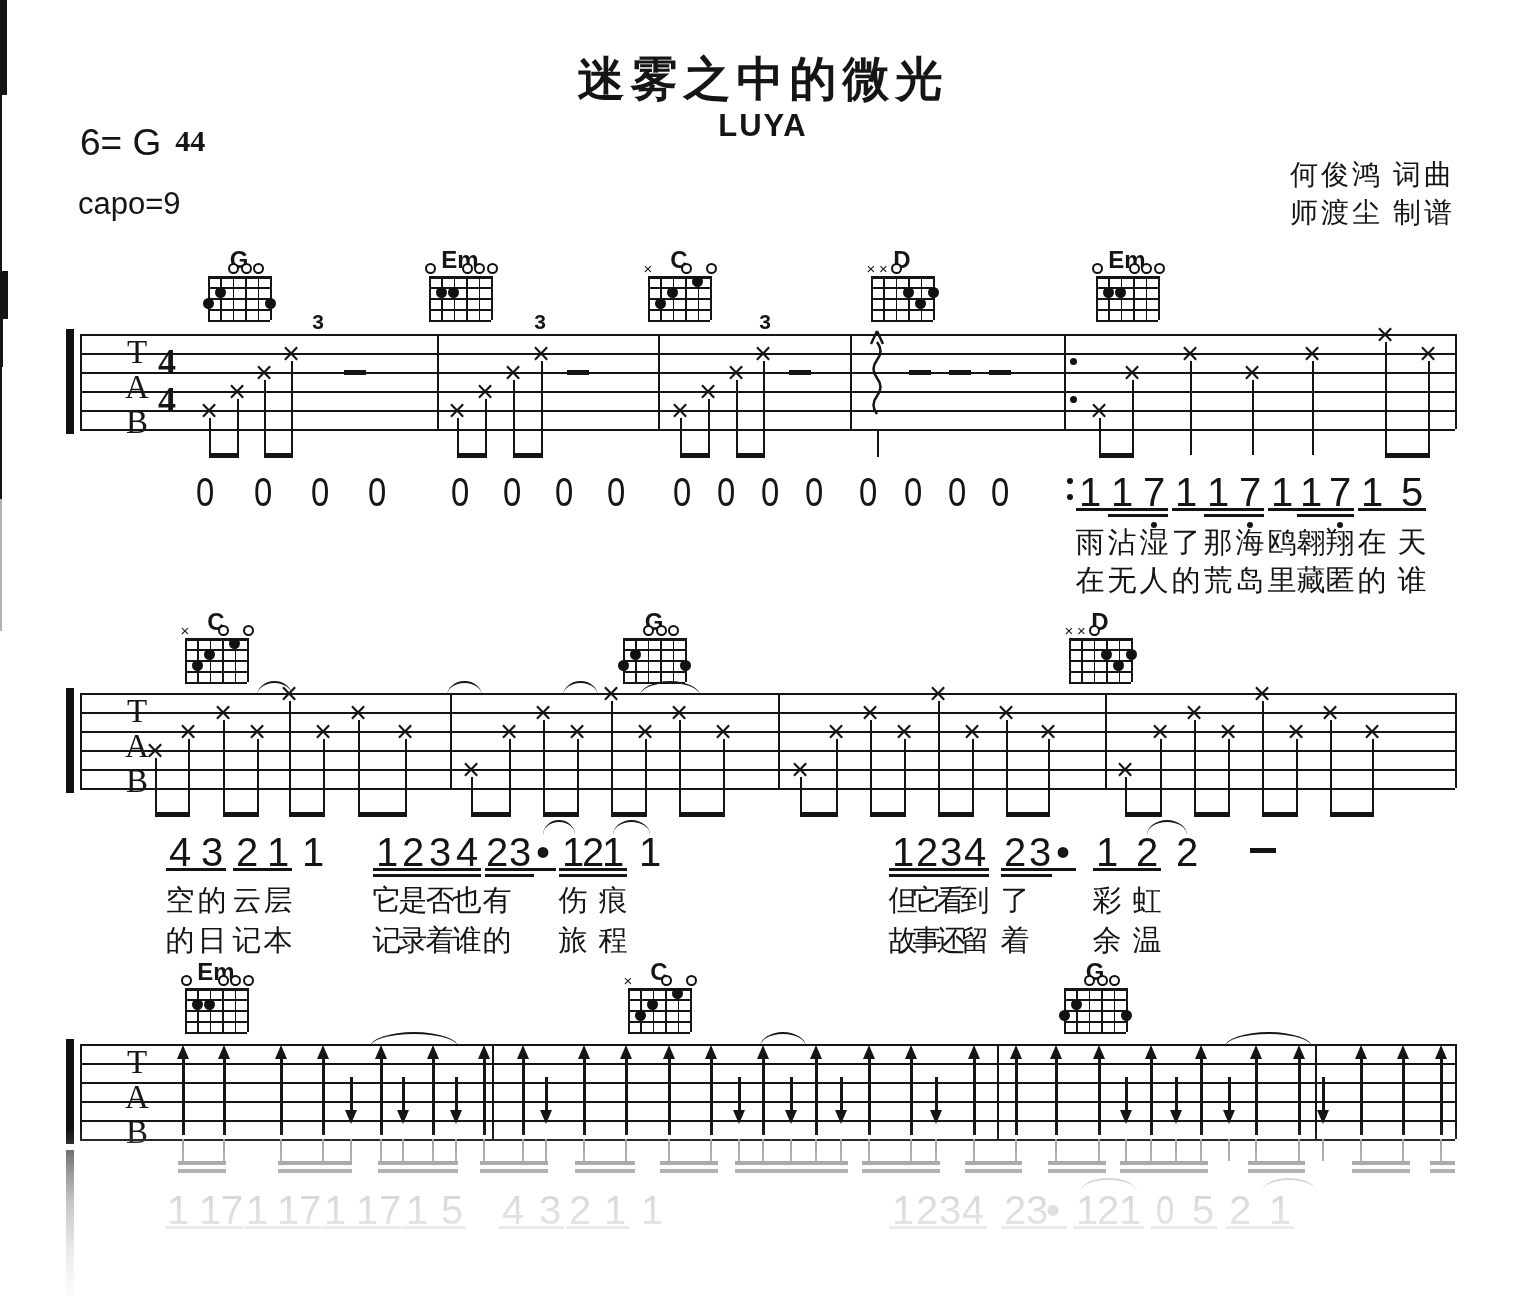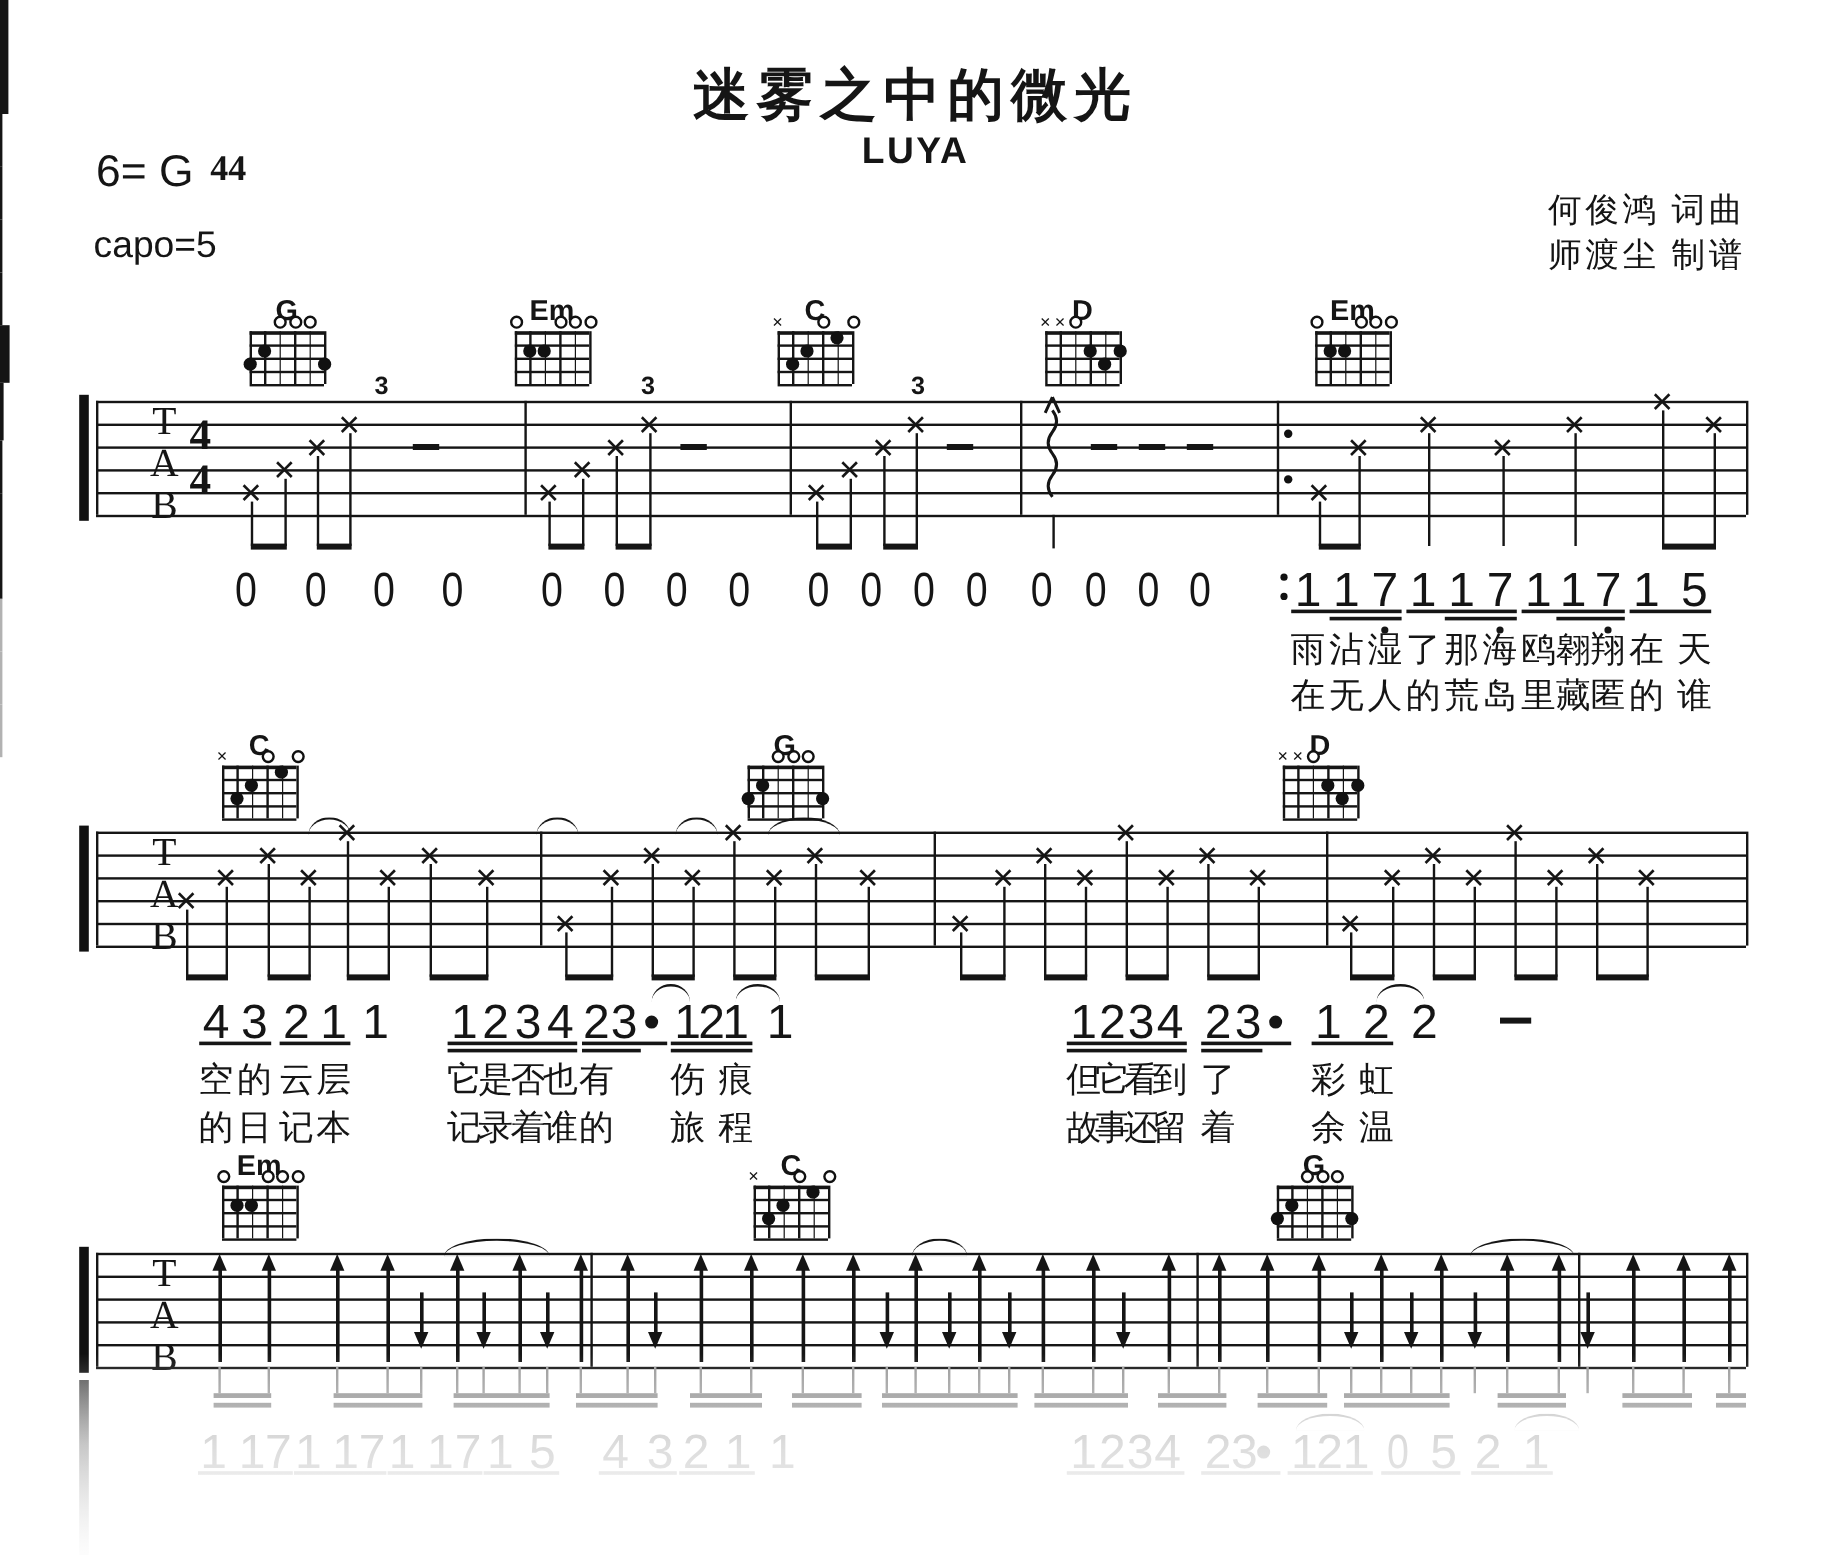--- a/index.html
+++ b/index.html
@@ -55,21 +55,21 @@
 </style>
 </head>
 <body>
 
 <div id="sheet">
   <div id="title" class="abs">迷雾之中的微光</div>
   <div id="subtitle" class="abs">LUYA</div>
   <div id="keysig" class="abs">
     <span>6= G</span><span class="frac"><span>4</span><span class="bar"></span><span>4</span></span>
   </div>
-  <div id="capo" class="abs">capo=5</div>
+  <div id="capo" class="abs">capo=9</div>
   <div class="abs credit" style="top:156px;">何俊鸿  词曲</div>
   <div class="abs credit" style="top:194px;">师渡尘  制谱</div>
   <div id="render-root" class="abs" style="left:0;top:0;width:100%;height:100%;">
       <div class="abs chordlbl cx" style="left: 239px; top: 248px;">G</div>
       <div class="abs gline" style="left: 208px; top: 276px; width: 62px; height: 2.5px;"></div>
       <div class="abs gline" style="left: 208px; top: 287px; width: 62px; height: 1.5px;"></div>
       <div class="abs gline" style="left: 208px; top: 298px; width: 62px; height: 1.5px;"></div>
       <div class="abs gline" style="left: 208px; top: 309px; width: 62px; height: 1.5px;"></div>
       <div class="abs gline" style="left: 208px; top: 320px; width: 62px; height: 1.5px;"></div>
       <div class="abs gline" style="left: 208px; top: 276px; width: 1.5px; height: 44px;"></div>

